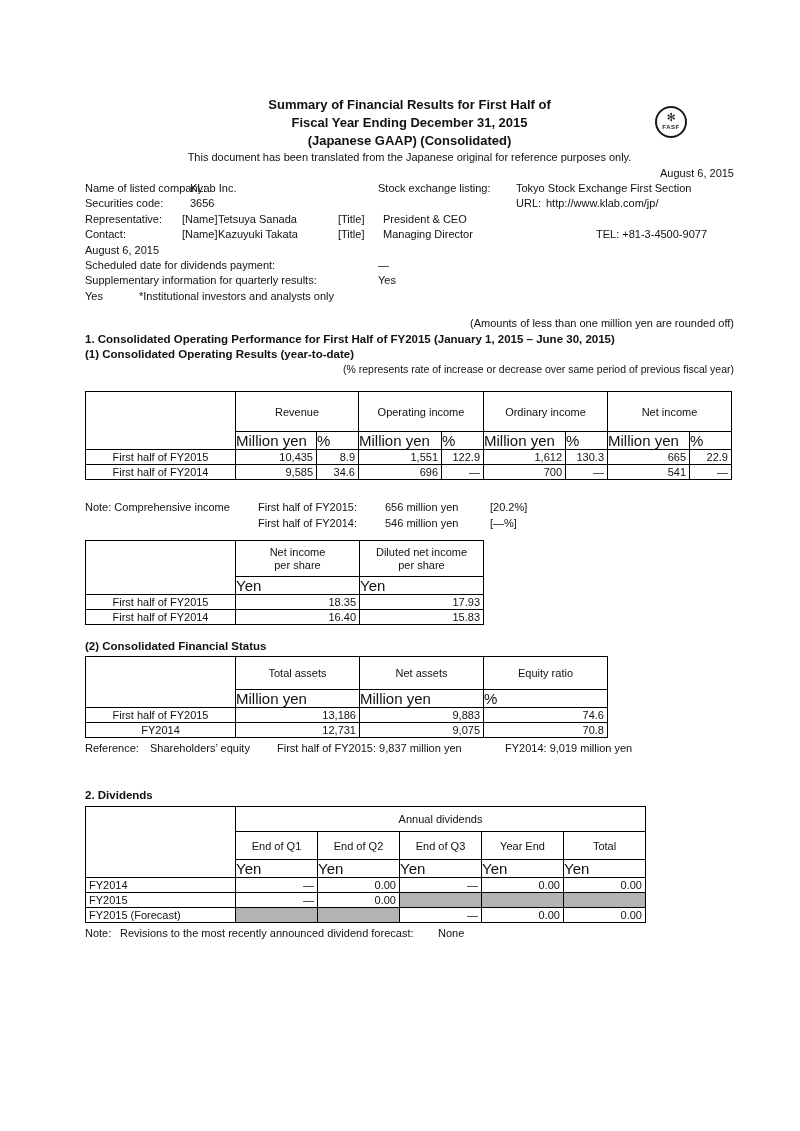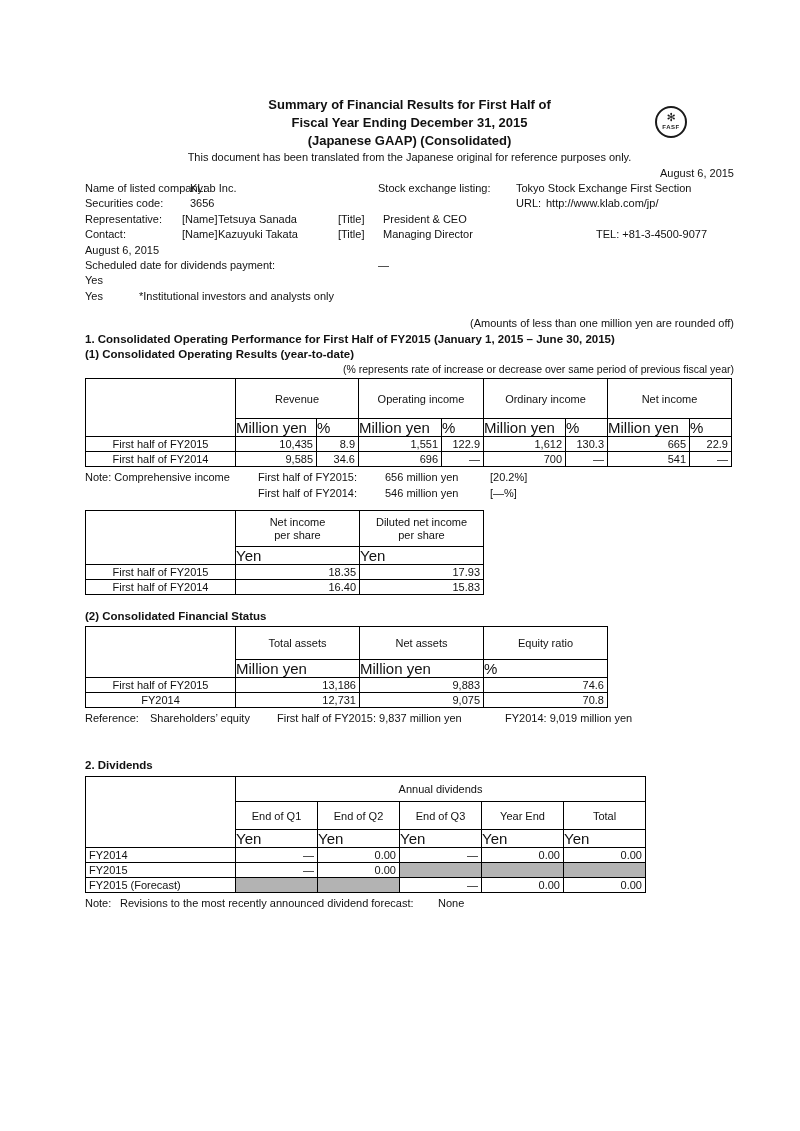--- a/index.html
+++ b/index.html
@@ -38,22 +38,22 @@
   td,th { border:1px solid #000; font-weight:normal; font-size:11px; padding:0; overflow:hidden; }
   th { text-align:center; vertical-align:middle; }
   tr.units td { font-size:15px; padding-right:3px; height:14px; }
   tr.data td { height:15px; }
   .num { text-align:right; padding-right:3px; }
   .rlab { text-align:center; }
   .rlab-l { text-align:left; padding-left:3px; }
   .pre { white-space:pre-line; line-height:13px; }
   .gray { background:#b3b3b3; }
 
-  .t1 { margin-top:2px; }  .t1 tr.hdr th { height:40px; }
-  .cmp { margin-top:3px; }
+  .t1 { margin-top:15px; }  .t1 tr.hdr th { height:40px; }
+  .cmp { margin-top:20px; }
   .t2 { margin-top:9px; }  .t2 tr.hdr th { height:36px; }
   .t3 { margin-top:2px; }  .t3 tr.hdr th { height:33px; }
   .ref { margin-top:3px; }
   .t4 { margin-top:3px; }
   .t4 tr.grp th { height:25px; }
   .t4 tr.hdr th { height:28px; }
   .divnote { margin-top:3px; }
 </style>
 </head>
 <body>
@@ -103,20 +103,21 @@
       <span>TEL: +81-3-4500-9077</span>
     </div>
     <div class="r">
       <span>August 6, 2015</span>
     </div>
     <div class="r">
       <span class="w293">Scheduled date for dividends payment:</span>
       <span>—</span>
     </div>
     <div class="r">
+      <span class="w293">Supplementary information for quarterly results:</span>
       <span>Yes</span>
     </div>
     <div class="r">
       <span class="w54">Yes</span>
       <span>*Institutional investors and analysts only</span>
     </div>
   </div>
 
   <div class="rt note-round">(Amounts of less than one million yen are rounded off)</div>
 

